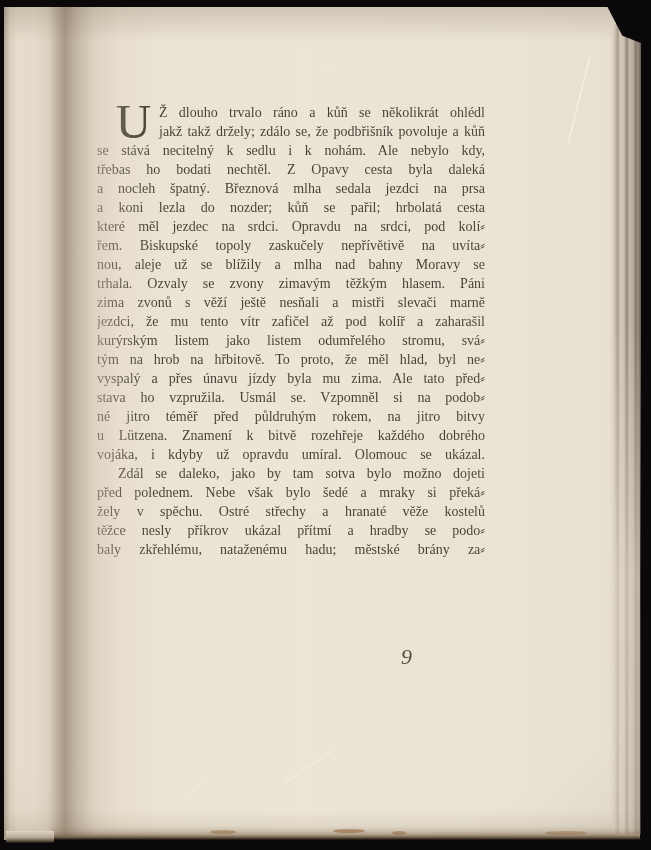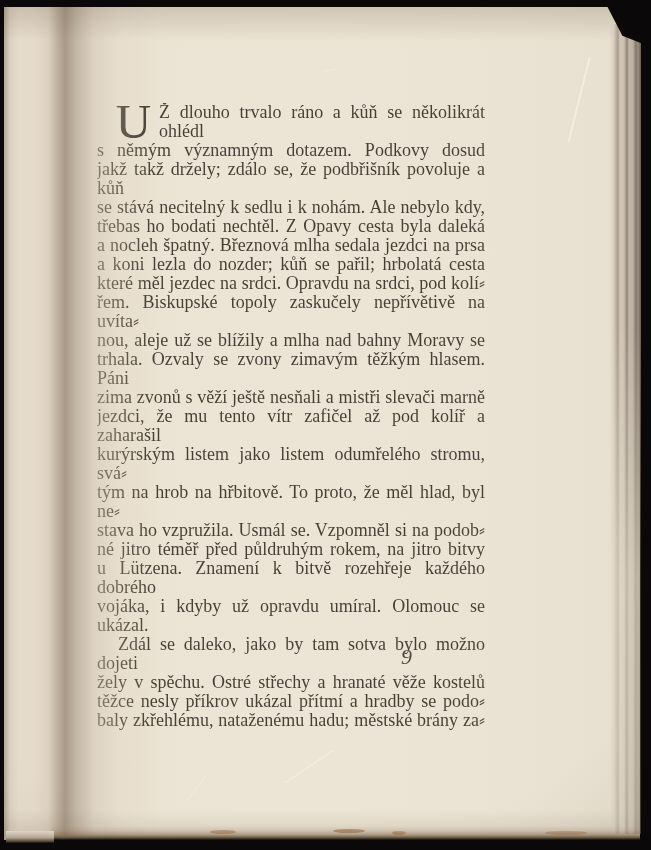--- a/index.html
+++ b/index.html
@@ -93,21 +93,21 @@
   }
   .para {
     color: transparent;
     background: linear-gradient(90deg,
       rgba(128,118,102,0.95) 0px, rgba(100,92,80,0.98) 22px,
       #463f36 55px, #443e35 340px, #4a443a 388px);
     -webkit-background-clip: text;
             background-clip: text;
   }
   .line {
-    font-size: 18px;
+    font-size: 14px;
     line-height: 19px;
     text-align: justify;
     text-align-last: justify;
     white-space: normal;
   }
   .line.indent { text-indent: 21px; text-decoration: underline; }
   .dropcap {
     float: left;
     height: 38px;
     width: 37px;
@@ -143,40 +143,41 @@
 <div class="smudge m4"></div>
 <div class="scratch s1"></div>
 <div class="scratch s2"></div>
 <div class="scratch s3"></div>
 <div class="scratch s4"></div>
 
 <div class="text-block">
     <div class="para">
       <span class="dropcap">U</span>
       <div class="line">Ž dlouho trvalo ráno a kůň se několikrát ohlédl</div>
-      <div class="line">s němým významným dotazem. Podkovy dosud</div>
       <div class="line">jakž takž držely; zdálo se, že podbřišník povoluje a kůň</div>
       <div class="line">se stává necitelný k sedlu i k nohám. Ale nebylo kdy,</div>
       <div class="line">třebas ho bodati nechtěl. Z Opavy cesta byla daleká</div>
       <div class="line">a nocleh špatný. Březnová mlha sedala jezdci na prsa</div>
       <div class="line">a koni lezla do nozder; kůň se pařil; hrbolatá cesta</div>
       <div class="line">které měl jezdec na srdci. Opravdu na srdci, pod kolí⸗</div>
       <div class="line">řem. Biskupské topoly zaskučely nepřívětivě na uvíta⸗</div>
       <div class="line">nou, aleje už se blížily a mlha nad bahny Moravy se</div>
       <div class="line">trhala. Ozvaly se zvony zimavým těžkým hlasem. Páni</div>
       <div class="line">zima zvonů s věží ještě nesňali a mistři slevači marně</div>
       <div class="line">jezdci, že mu tento vítr zafičel až pod kolíř a zaharašil</div>
       <div class="line">kurýrským listem jako listem odumřelého stromu, svá⸗</div>
       <div class="line">tým na hrob na hřbitově. To proto, že měl hlad, byl ne⸗</div>
+      <div class="line">vyspalý a přes únavu jízdy byla mu zima. Ale tato před⸗</div>
       <div class="line">stava ho vzpružila. Usmál se. Vzpomněl si na podob⸗</div>
       <div class="line">né jitro téměř před půldruhým rokem, na jitro bitvy</div>
       <div class="line">u Lützena. Znamení k bitvě rozehřeje každého dobrého</div>
       <div class="line">vojáka, i kdyby už opravdu umíral. Olomouc se ukázal.</div>
     </div>
     <div class="para">
       <div class="line indent">Zdál se daleko, jako by tam sotva bylo možno dojeti</div>
+      <div class="line">před polednem. Nebe však bylo šedé a mraky si překá⸗</div>
       <div class="line">žely v spěchu. Ostré střechy a hranaté věže kostelů</div>
       <div class="line">těžce nesly příkrov ukázal přítmí a hradby se podo⸗</div>
       <div class="line">baly zkřehlému, nataženému hadu; městské brány za⸗</div>
     </div>
   </div>
 
 <div class="page-num">9</div>
 
 </body></html>

